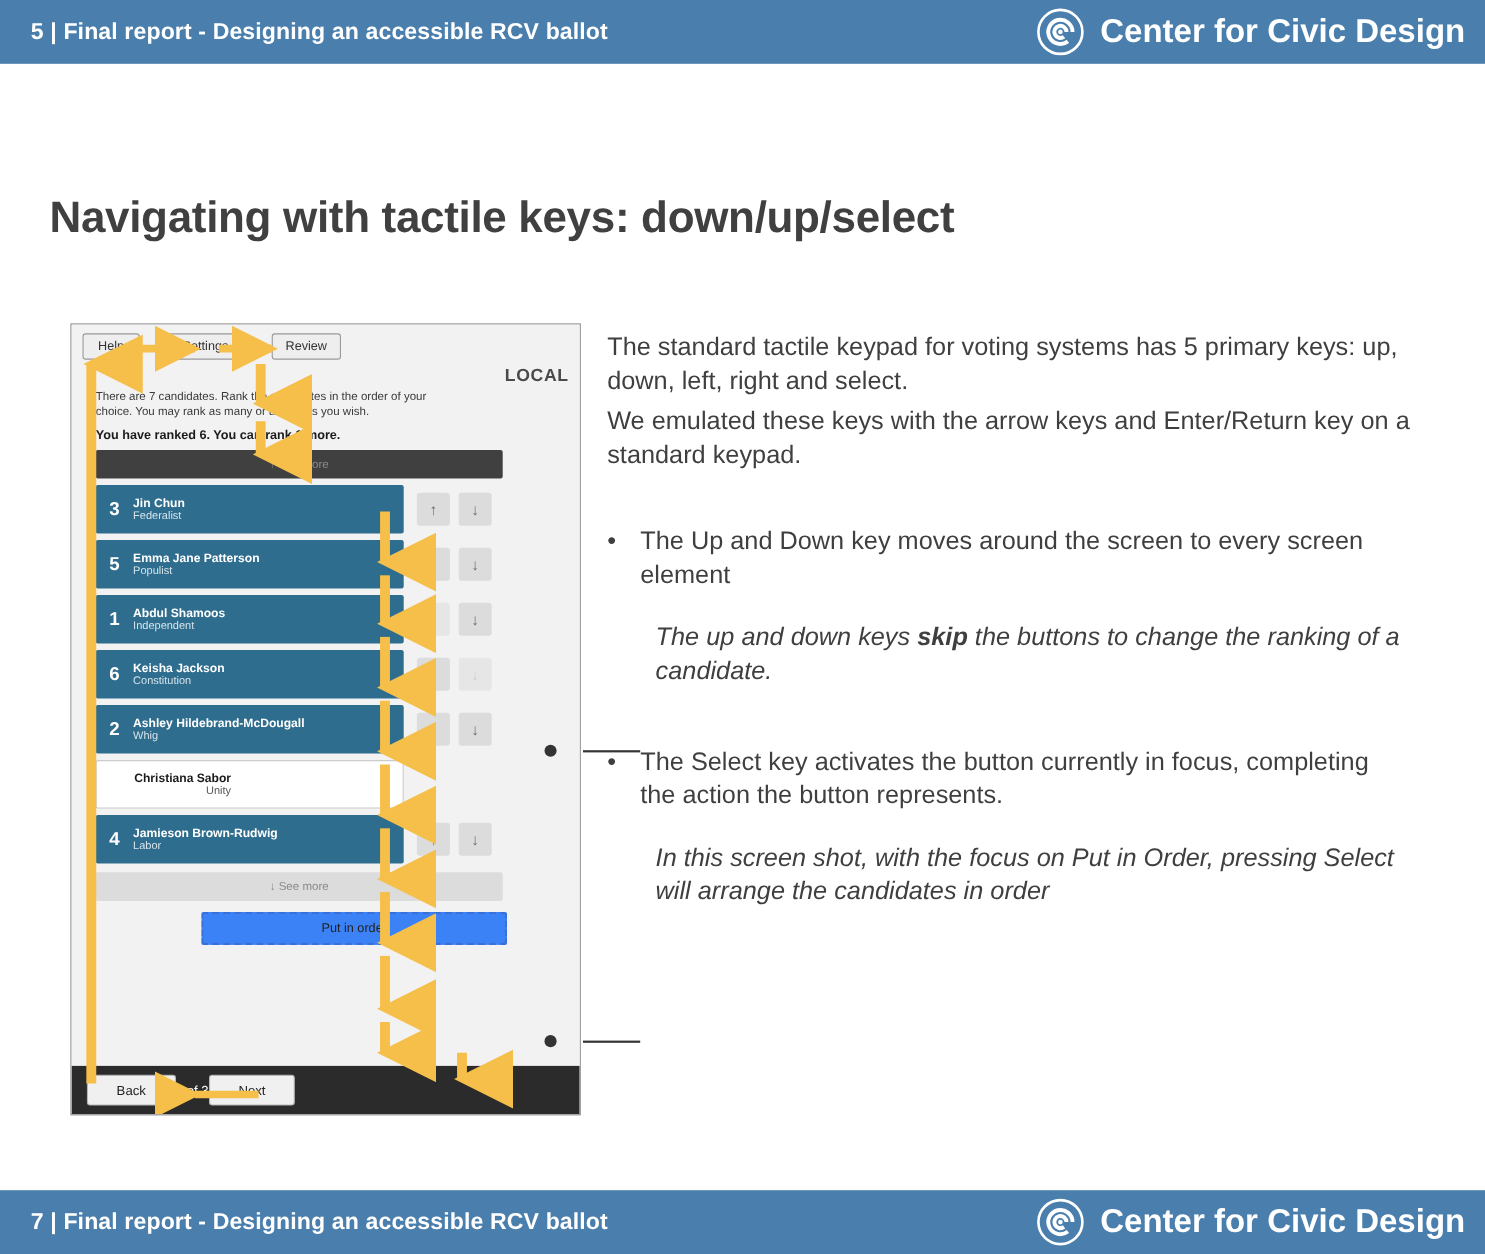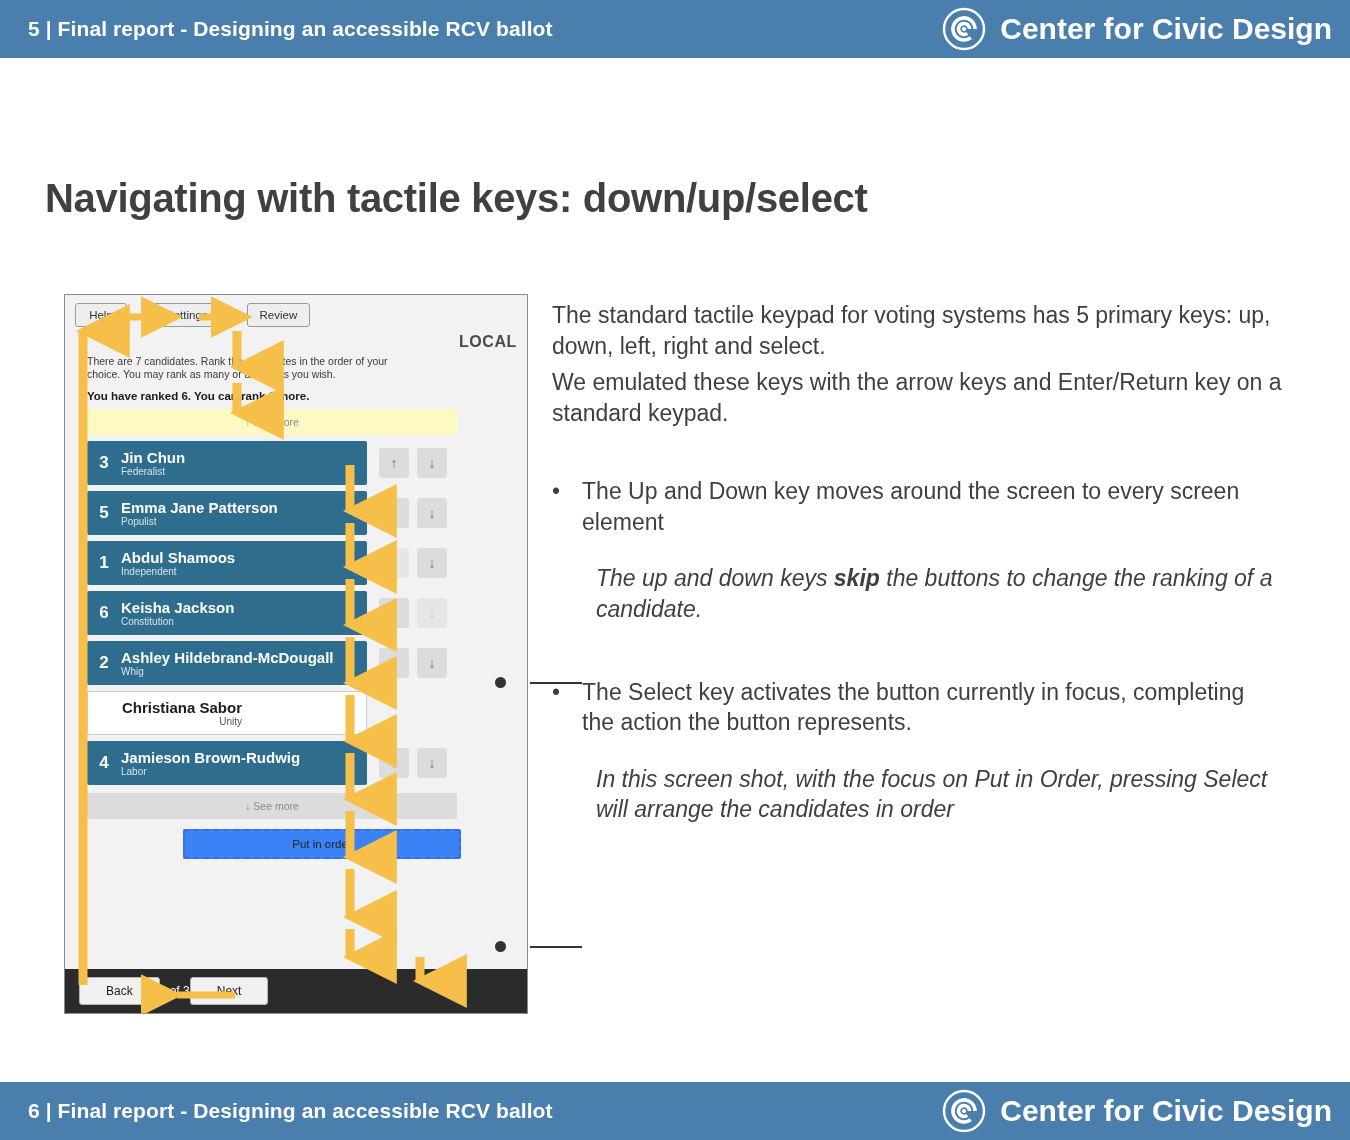--- a/index.html
+++ b/index.html
@@ -164,21 +164,21 @@
   .ranked-status {
     font-size: 11.5px;
     font-weight: bold;
     color: #1b1b1b;
     margin-top: 9px;
   }
   .see-more {
     margin-top: 7px;
     width: 370px;
     height: 26px;
-    background: #fef9c3;
+    background: #404040;
     border-radius: 2px;
     color: #8a8a8a;
     font-size: 10.5px;
     display: flex;
     align-items: center;
     justify-content: center;
   }
   .cand-row {
     display: flex;
     align-items: stretch;
@@ -202,21 +202,21 @@
     width: 34px;
     text-align: center;
     font-size: 17px;
     font-weight: bold;
     color: #ffffff;
     flex: 0 0 auto;
   }
   .cand-card.unranked .rank-num { color: #333333; }
   .cand-names { line-height: 1.1; }
   .cand-name {
-    font-size: 15px;
+    font-size: 11px;
     font-weight: bold;
     color: #ffffff;
   }
   .cand-party {
     font-size: 10px;
     color: #d6e4ec;
   }
   .cand-card.unranked .cand-name { color: #1b1b1b; }
   .cand-card.unranked .cand-party { color: #555555; }
   .arrow-btns {
@@ -511,21 +511,21 @@
   <div class="bullet-block second">
     <div class="bullet">
       <span class="dot">•</span>
       <span class="btext">The Select key activates the button currently in focus, completing the action the button represents.</span>
     </div>
     <p class="note">In this screen shot, with the focus on Put in Order, pressing Select will arrange the candidates in order</p>
   </div>
 </div>
 
 <div class="bar bottom">
-  <div class="bar-text">6  |  Final report - Designing an accessible RCV ballot</div>
+  <div class="bar-text">7  |  Final report - Designing an accessible RCV ballot</div>
   <div class="brand">
     <div class="brand-mark">
       <svg width="44" height="44" viewBox="0 0 44 44" aria-hidden="true">
         <circle cx="22" cy="22" r="20" fill="none" stroke="#ffffff" stroke-width="2.4"></circle>
         <path d="M33 22a11 11 0 1 0-4.2 8.6" fill="none" stroke="#ffffff" stroke-width="3.6"></path>
         <path d="M27.5 22a5.5 5.5 0 1 0-2.2 4.4" fill="none" stroke="#ffffff" stroke-width="3.6"></path>
         <circle cx="22" cy="22" r="2.1" fill="#ffffff"></circle>
       </svg>
     </div>
     <div class="brand-name">Center for Civic Design</div>

